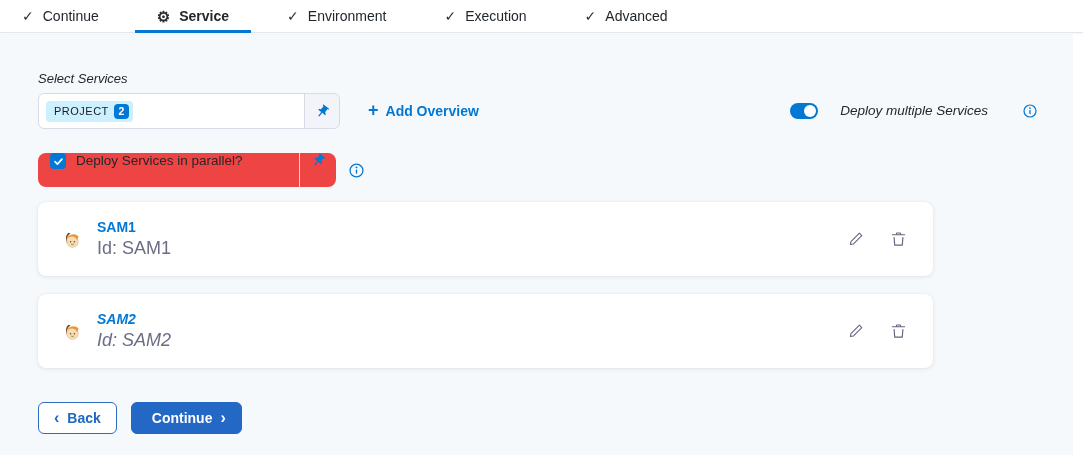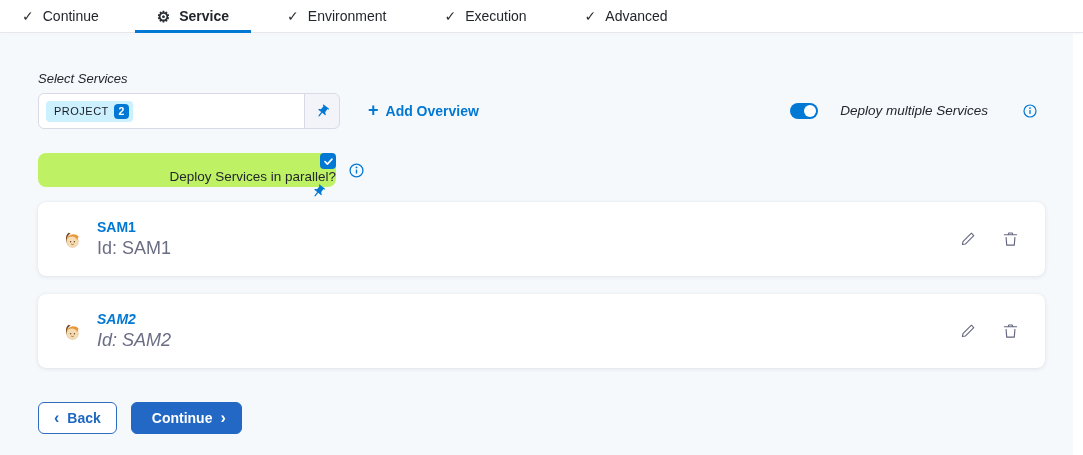--- a/index.html
+++ b/index.html
@@ -62,34 +62,34 @@
     color:#0278D5; font-weight:700; font-size:14px; cursor:pointer;
   }
   .plus-glyph { font-size:18px; font-weight:700; line-height:1; margin-top:-2px; }
   .toggle-group { margin-left:auto; margin-right:36px; display:flex; gap:22px;font-style:italic; }
   .switch { width:28px; height:16px; border-radius:9px; background:#0278D5; position:relative; cursor:pointer; }
   .switch .knob { position:absolute; right:2px; top:2px; width:12px; height:12px; border-radius:50%; background:#fff; }
   .toggle-label { font-size:13.5px; color:#22272D; }
   
   .parallel-row { display:flex; align-items:center; margin-top:24px; }
   .parallel-bar {
-    width:298px; height:34px; background:#bef264; border-radius:8px;
-    display:flex; align-items:flex-end;flex-direction:column;
+    width:298px; height:34px; background:#ef4444; border-radius:8px;
+    display:flex; align-items:flex-start;
   }
   .checkbox {
     width:16px; height:16px; background:#0278D5; border-radius:4px; margin-left:12px;
     display:flex; align-items:center; justify-content:center; cursor:pointer; flex:none;
   }
   .parallel-label { margin-left:10px; font-size:13.5px; color:#22272D; }
   .bar-divider { margin-left:auto; width:1px; align-self:stretch; background:#DCDDE7; }
   .parallel-bar .pin-cell { width:36px; }
   .info-outside { margin-left:13px; display:flex; align-items:center; cursor:pointer; }
   
   .card {
-    width:1007px; height:74px; background:#fff; border-radius:8px;
+    width:895px; height:74px; background:#fff; border-radius:8px;
     box-shadow:0 1px 4px rgba(40,41,61,.10), 0 0 1px rgba(40,41,61,.10);
     display:flex; align-items:center; padding:0 26px 0 24px;
   }
   .card-1 { margin-top:15px; }
   .card-2 { margin-top:18px;font-style:italic; }
   .avatar { width:21px; height:21px; margin-right:14px; flex:none; }
   .service-name { color:#0278D5; font-size:14px; font-weight:600; cursor:pointer; }
   .service-id { color:#6B6D85; font-size:18px; margin-top:3px; }
   .card-actions { margin-left:auto; display:flex; align-items:center; gap:25px; }
   .icon-btn { display:flex; align-items:center; cursor:pointer; }

